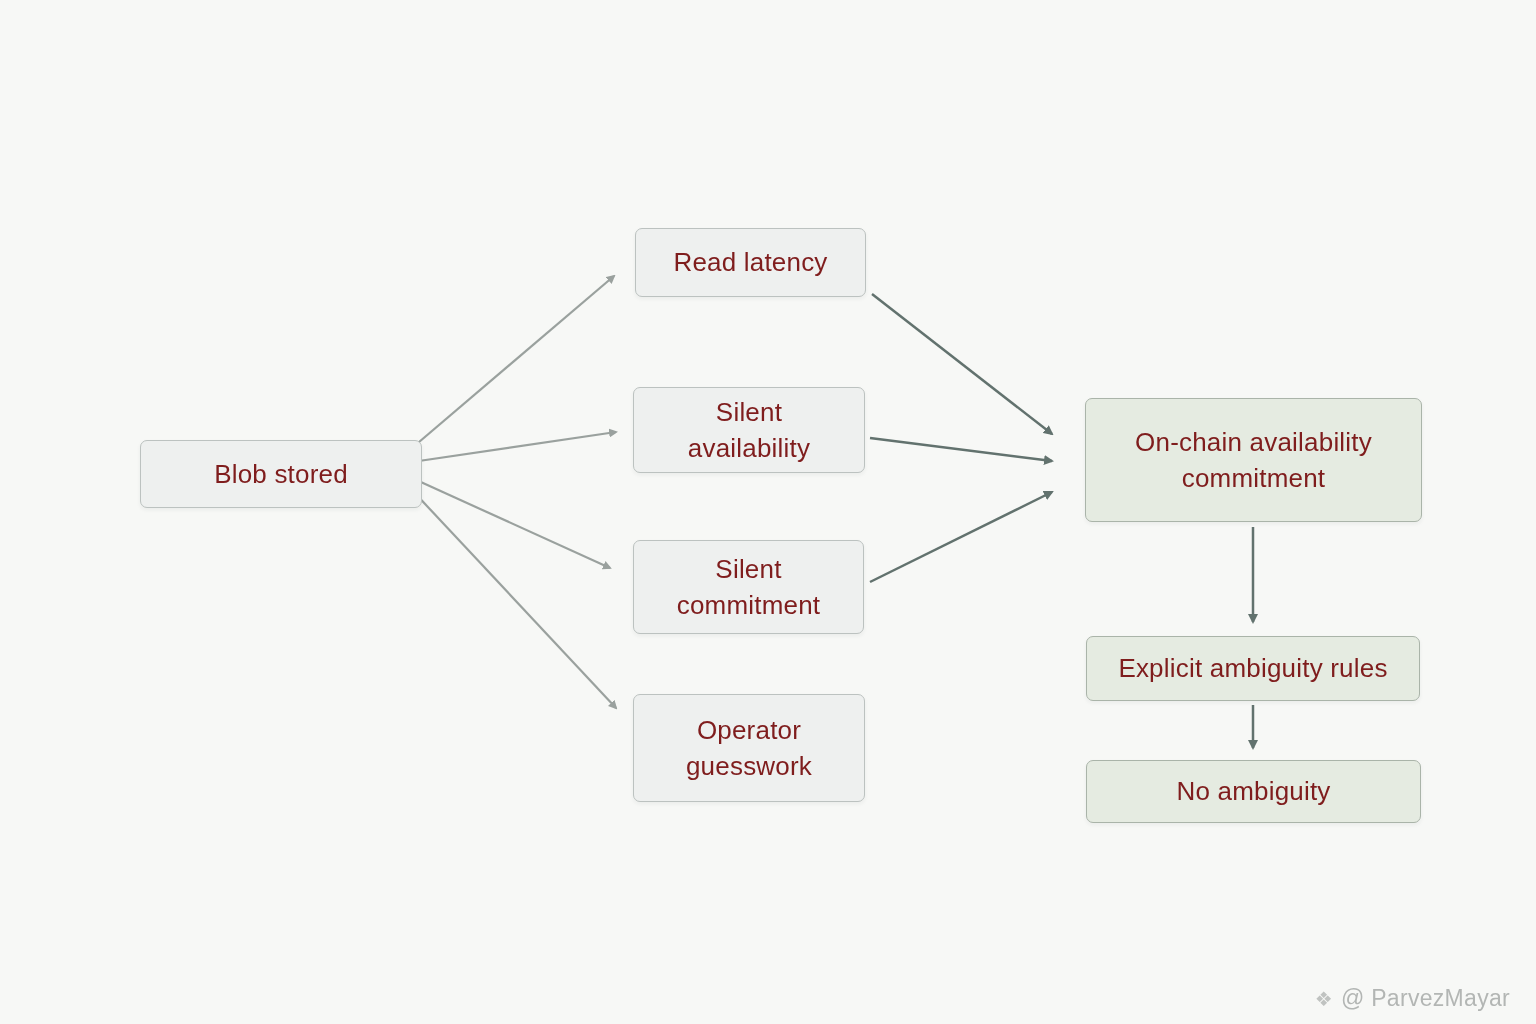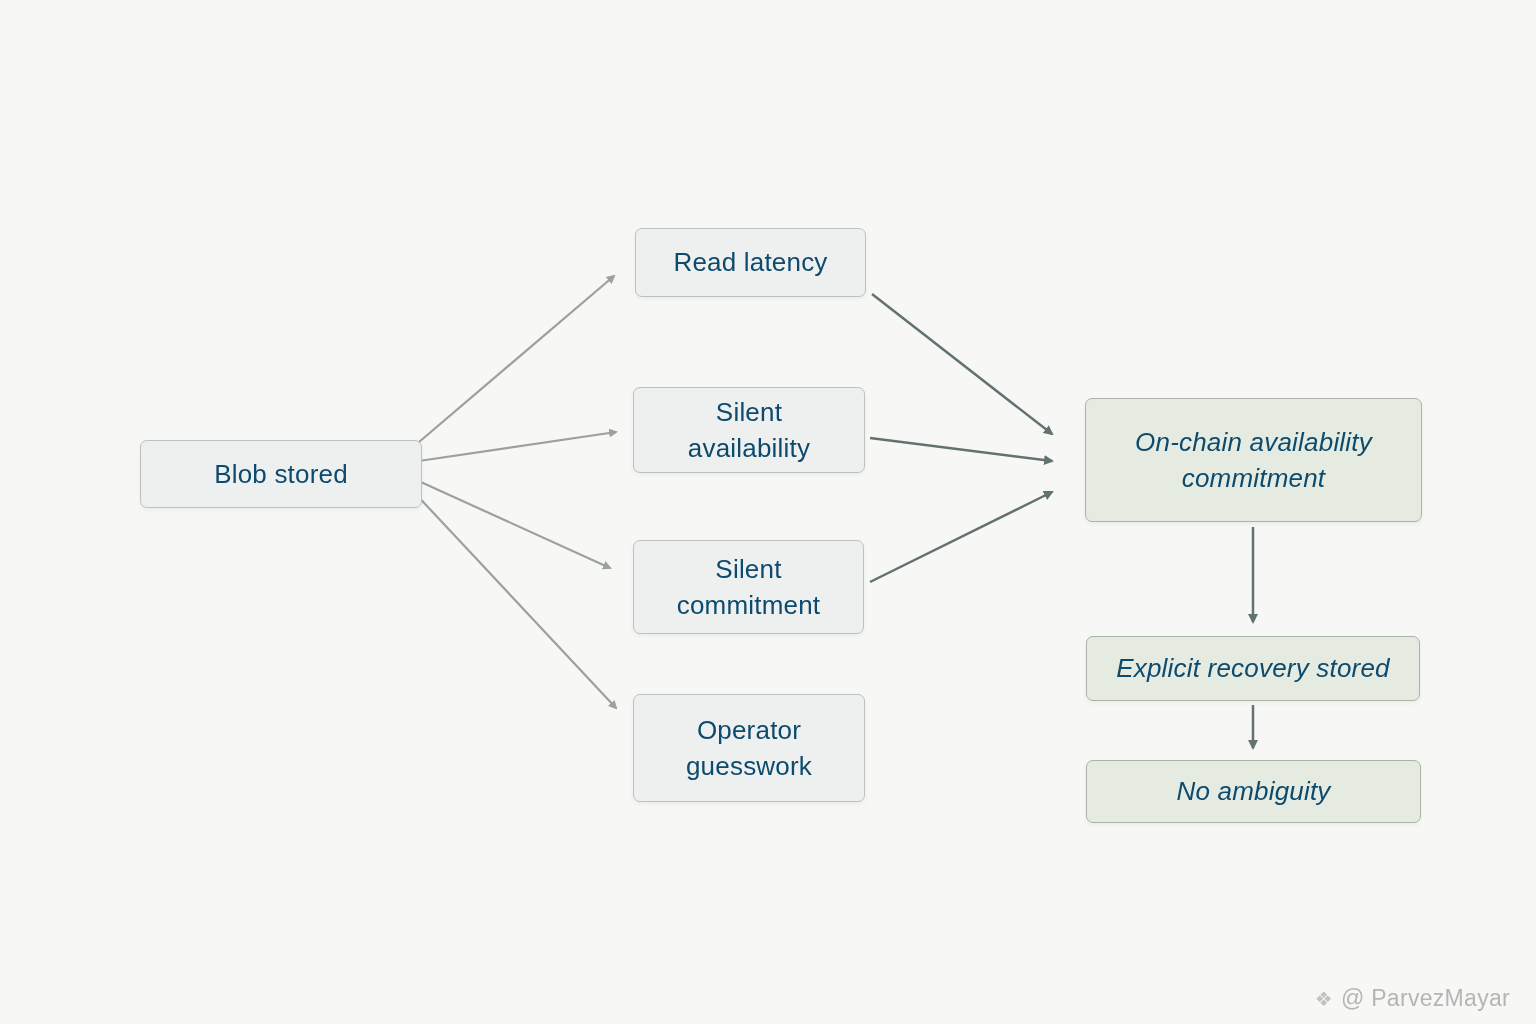--- a/index.html
+++ b/index.html
@@ -24,32 +24,31 @@
   .node {
     position: absolute;
     display: flex;
     align-items: center;
     justify-content: center;
     text-align: center;
     white-space: pre-line;
     border-radius: 7px;
     font-size: 26px;
     line-height: 1.4;
-    color: #0c4a6e;
+    color: #7f1d1d;
     letter-spacing: 0.2px;
     box-shadow: 0 2px 4px rgba(40,50,45,0.06);
   }
   .node--gray {
     background: #eef0ef;
     border: 1.5px solid #bcc2c0;
   }
   .node--green {
     background: #e5ebe1;
     border: 1.5px solid #aab4a9;
-    font-style: italic;
   }
   .watermark {
     position: absolute;
     right: 26px;
     bottom: 12px;
     display: flex;
     align-items: center;
     gap: 8px;
     font-size: 23px;
     color: #b3b6b4;
@@ -97,21 +96,21 @@
 
   <div class="node node--gray" style="left:633px; top:540px; width:231px; height:94px;">Silent
 commitment</div>
 
   <div class="node node--gray" style="left:633px; top:694px; width:232px; height:108px;">Operator
 guesswork</div>
 
   <div class="node node--green" style="left:1085px; top:398px; width:337px; height:124px;">On-chain availability
 commitment</div>
 
-  <div class="node node--green" style="left:1086px; top:636px; width:334px; height:65px;">Explicit recovery stored</div>
+  <div class="node node--green" style="left:1086px; top:636px; width:334px; height:65px;">Explicit ambiguity rules</div>
 
   <div class="node node--green" style="left:1086px; top:760px; width:335px; height:63px;">No ambiguity</div>
 
   <div class="watermark">
     <span class="wm-icon">❖</span>
     <span>@ ParvezMayar</span>
   </div>
 
 </div>
 

